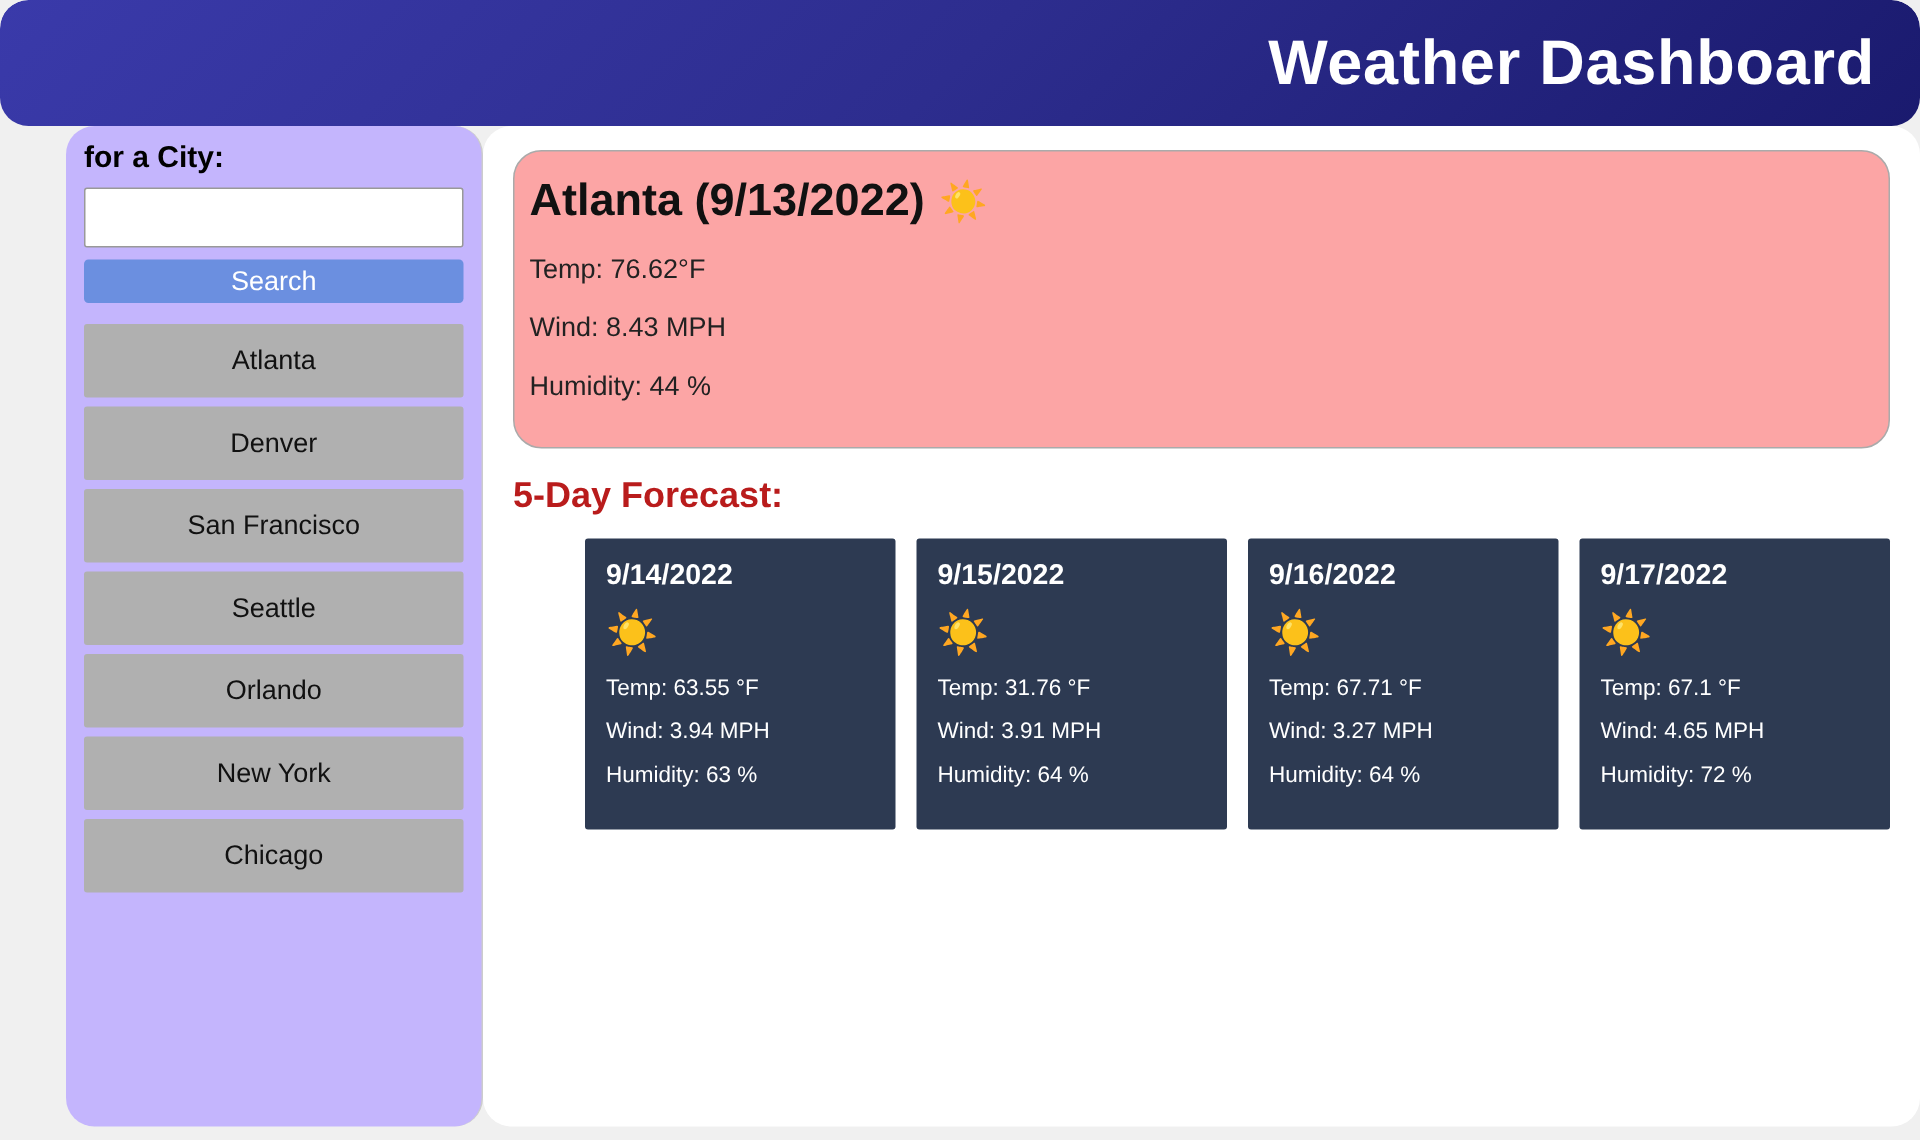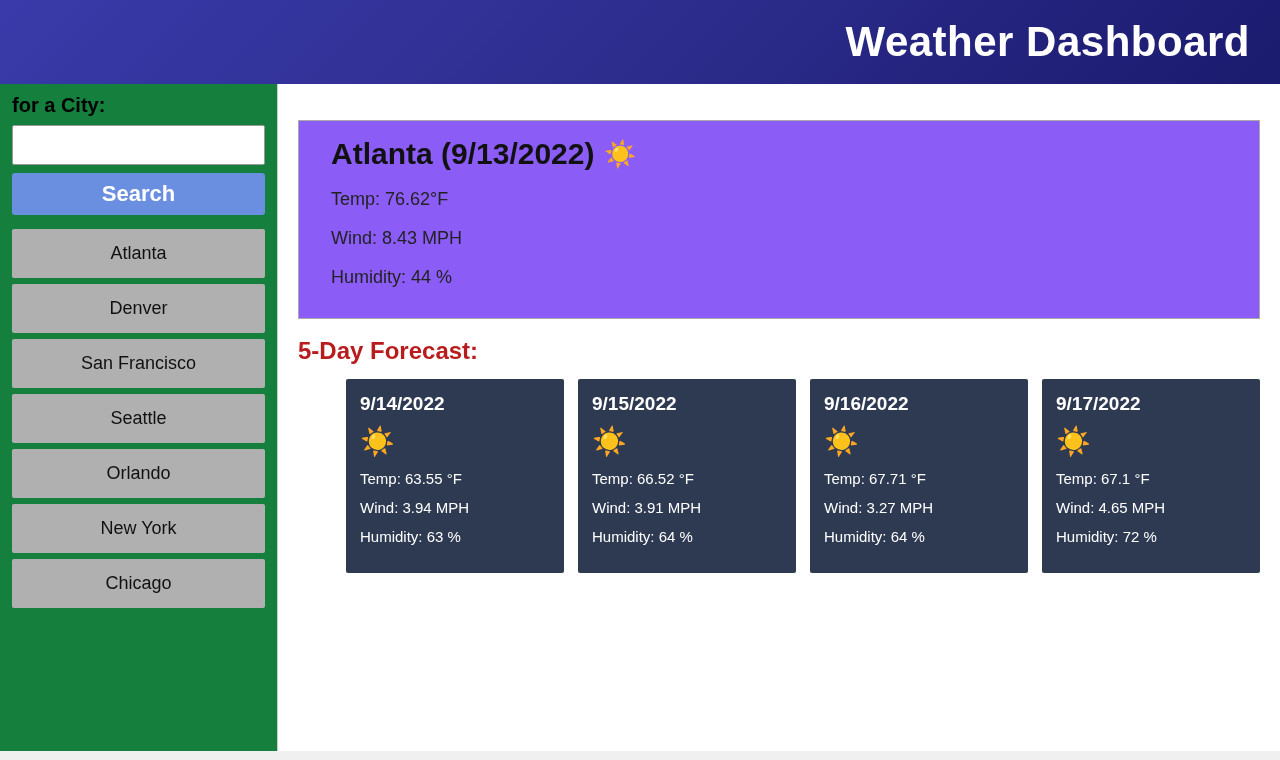--- a/index.html
+++ b/index.html
@@ -1,18 +1,19 @@
 <!DOCTYPE html>
 <html><head>
   <meta charset="utf-8">
   <style>
     * {
       box-sizing: border-box;
       margin: 0;
       padding: 0;
+      border-radius: 19px;
     }
 
     body {
       font-family: -apple-system, BlinkMacSystemFont, 'Segoe UI', Arial, sans-serif;
       background: #f0f0f0;
       width: 1280px;
       height: 760px;
       overflow: hidden;
     }
 
@@ -29,25 +30,26 @@
       letter-spacing: 0.5px;
     }
 
     .main-layout {
       display: flex;
       height: calc(760px - 93px);
     }
 
     .sidebar {
       width: 278px;
-      background: #15803d;
+      background: #c4b5fd;
       padding: 10px 12px;
       flex-shrink: 0;
       overflow-y: auto;
       border-right: 1px solid #ccc;
+      margin-left: 44px;
     }
 
     .search-label {
       font-size: 20px;
       font-weight: 700;
       color: #000;
       margin-bottom: 8px;
       display: block;
     }
 
@@ -57,27 +59,27 @@
       border: 1.5px solid #999;
       border-radius: 2px;
       padding: 4px 8px;
       font-size: 16px;
       margin-bottom: 8px;
       background: #fff;
     }
 
     .search-button {
       width: 100%;
-      height: 42px;
+      height: 29px;
       background: #6b8fe0;
       color: #fff;
       border: none;
       border-radius: 3px;
-      font-size: 22px;
-      font-weight: 700;
+      font-size: 18px;
+      font-weight: 400;
       cursor: pointer;
       margin-bottom: 14px;
     }
 
     .city-list {
       display: flex;
       flex-direction: column;
       gap: 6px;
     }
 
@@ -94,24 +96,23 @@
 
     .content-area {
       flex: 1;
       padding: 16px 20px;
       overflow-y: auto;
       background: #fff;
     }
 
     .current-weather-card {
       border: 1.5px solid #aaa;
-      padding: 16px 32px;
+      padding: 16px 10px;
       margin-bottom: 18px;
-      background: #8b5cf6;
-      margin-top: 20px;
+      background: #fca5a5;
     }
 
     .current-city-title {
       font-size: 30px;
       font-weight: 800;
       color: #111;
       margin-bottom: 14px;
       display: flex;
       align-items: center;
       gap: 10px;
@@ -213,21 +214,21 @@
     <div class="forecast-card">
       <div class="forecast-date">9/14/2022</div>
       <div class="forecast-sun">☀️</div>
       <div class="forecast-stat">Temp: 63.55 °F</div>
       <div class="forecast-stat">Wind: 3.94 MPH</div>
       <div class="forecast-stat">Humidity: 63 %</div>
     </div>
         <div class="forecast-card">
       <div class="forecast-date">9/15/2022</div>
       <div class="forecast-sun">☀️</div>
-      <div class="forecast-stat">Temp: 66.52 °F</div>
+      <div class="forecast-stat">Temp: 31.76 °F</div>
       <div class="forecast-stat">Wind: 3.91 MPH</div>
       <div class="forecast-stat">Humidity: 64 %</div>
     </div>
         <div class="forecast-card">
       <div class="forecast-date">9/16/2022</div>
       <div class="forecast-sun">☀️</div>
       <div class="forecast-stat">Temp: 67.71 °F</div>
       <div class="forecast-stat">Wind: 3.27 MPH</div>
       <div class="forecast-stat">Humidity: 64 %</div>
     </div>

